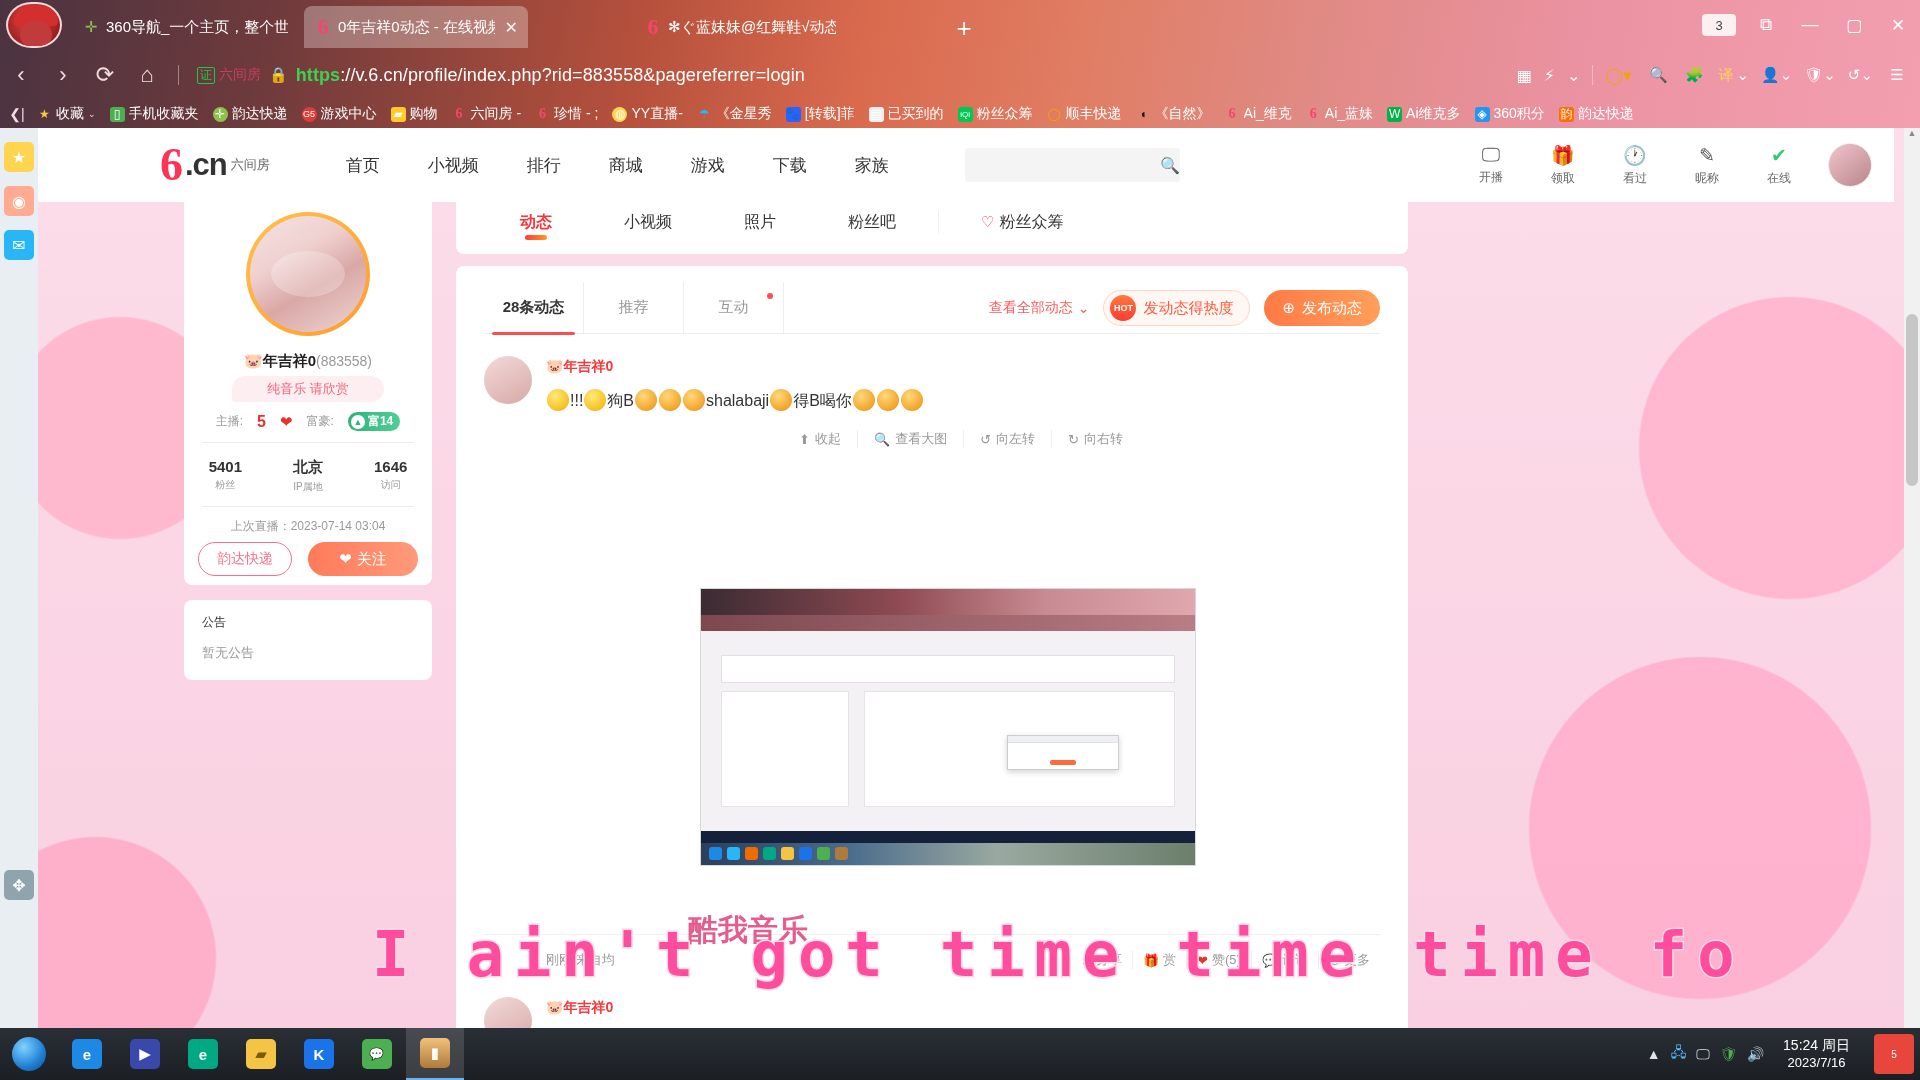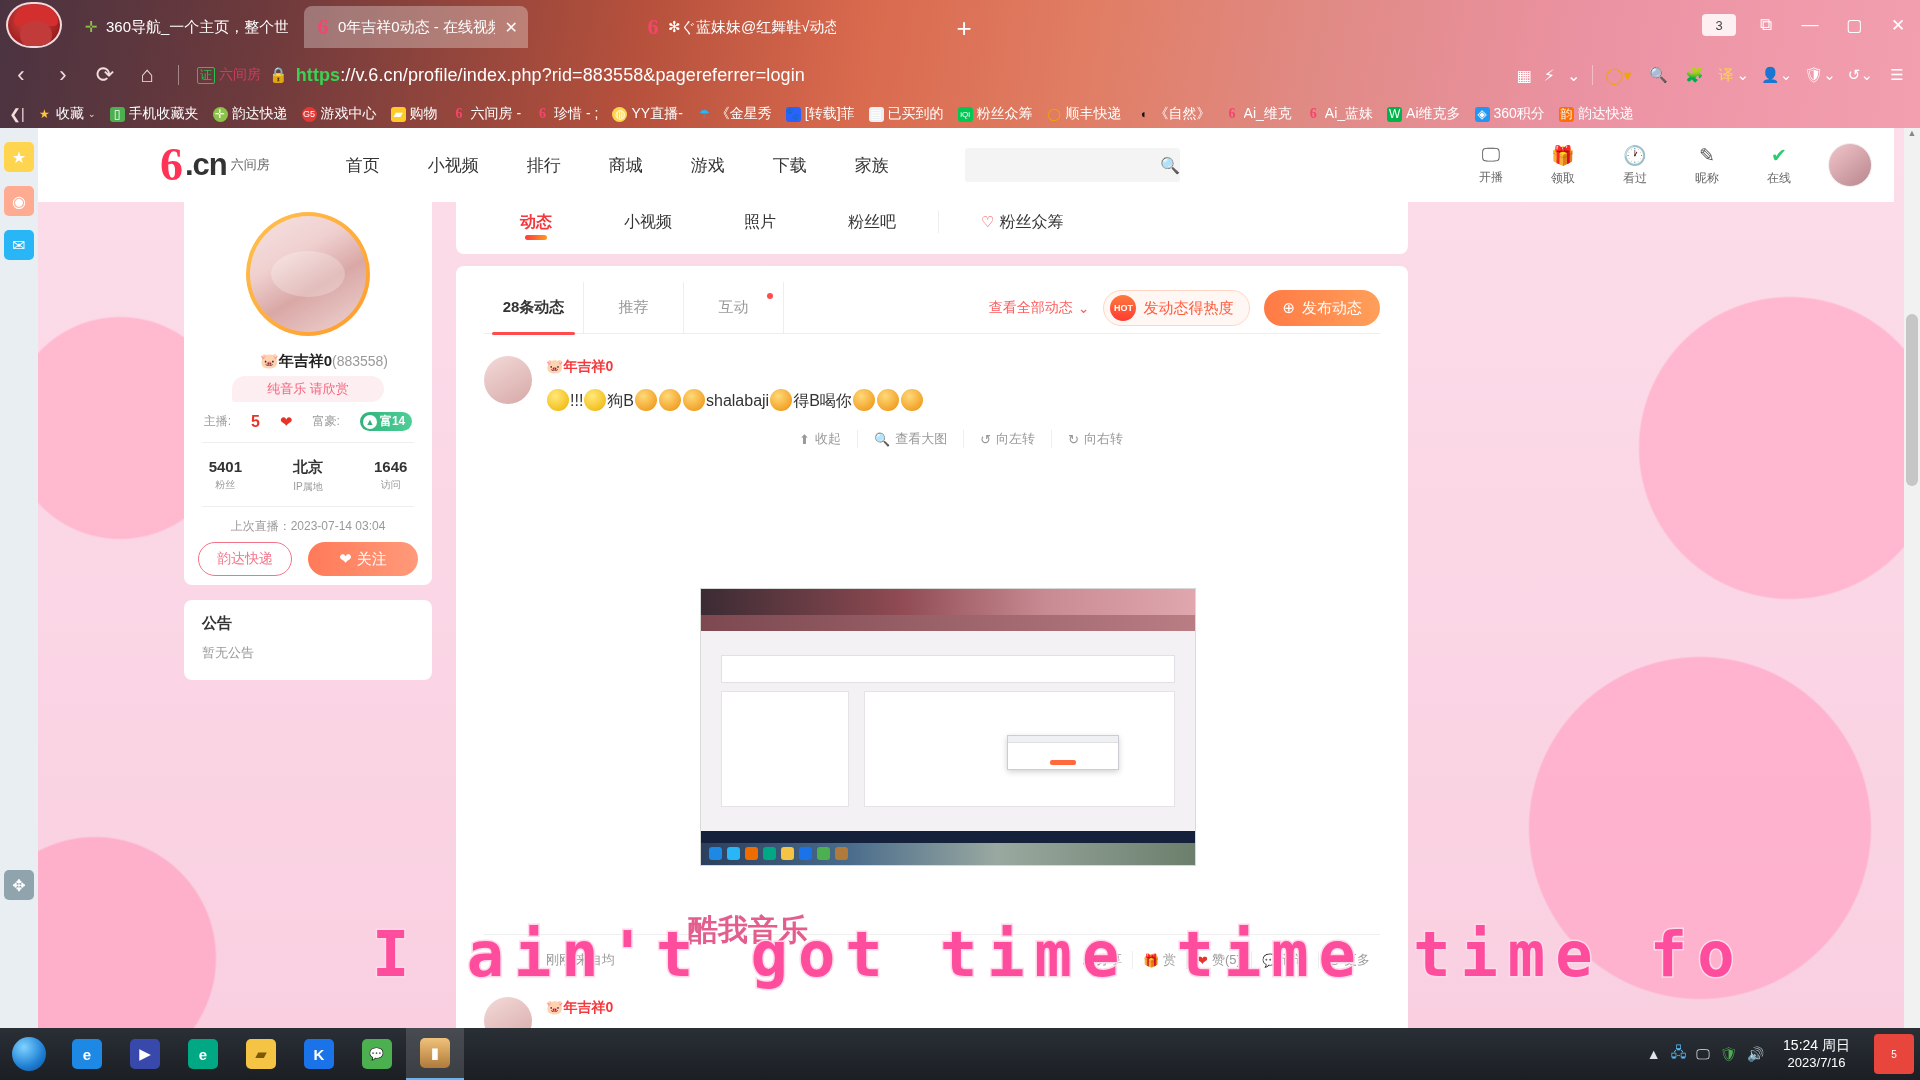--- a/index.html
+++ b/index.html
@@ -94,41 +94,41 @@
   .tool .tl { font-size:12px; color:#666; }
   .tool.online .ti { color:#2ecc71; }
   .hdr-avatar { width:44px;height:44px;border-radius:50%;overflow:hidden;background:linear-gradient(140deg,#f1c5cb,#b9868d);border:1px solid #eee; }
 
   
   .card { background:#fff; border-radius:8px; }
   .profile { position:absolute; left:184px; top:62px; width:248px; height:395px; }
   .pf-avatar { position:absolute; left:62px; top:22px; width:124px; height:124px; border-radius:50%; padding:4px; background:linear-gradient(135deg,#ffc14d,#ff9c2e); }
   .pf-avatar .inner{width:100%;height:100%;border-radius:50%;overflow:hidden;background:linear-gradient(150deg,#f6e2e2 0%,#efd0cf 35%,#d9a8a6 60%,#efd5d3 100%);position:relative;}
   .pf-avatar .inner::after{content:"";position:absolute;left:18%;top:30%;width:64%;height:40%;border-radius:50%;background:rgba(255,255,255,.25);}
-  .pf-name { position:absolute; left:16px; top:162px; width:248px; text-align:center; font-size:15px; color:#222; font-weight:bold; }
+  .pf-name { position:absolute; left:0; top:162px; width:248px; text-align:center; font-size:15px; color:#222; font-weight:bold; }
   .pf-name .uid { color:#999; font-weight:normal; font-size:14px; }
   .pf-name .deco { color:#e03a3a; }
   .pf-sign { position:absolute; left:48px; top:186px; width:152px; height:26px; background:#fdeef1; border-radius:13px 13px 13px 3px; display:flex; align-items:center; justify-content:center; font-size:13px; color:#f3657d; }
-  .pf-levels { position:absolute; left:0; top:222px; width:248px; display:flex; align-items:center; justify-content:center; gap:20px; font-size:12px; color:#999; }
+  .pf-levels { position:absolute; left:0; top:222px; width:248px; display:flex; align-items:center; justify-content:center; gap:14px; font-size:12px; color:#999; }
   .pf-levels .n5 { color:#e8332a; font-size:16px; font-weight:bold; }
   .pf-levels .heart { color:#e8332a; font-size:15px; }
   .pf-levels .rich { background:linear-gradient(90deg,#2fb37a,#4fcf98); color:#fff; border-radius:10px; padding:1px 7px 1px 3px; font-size:12px; display:flex; align-items:center; gap:3px; font-weight:bold; }
   .pf-levels .rich .dot{width:14px;height:14px;border-radius:50%;background:#fff;color:#2fb37a;display:flex;align-items:center;justify-content:center;font-size:9px;}
   .hsep { position:absolute; left:18px; width:212px; height:1px; background:#eee; }
   .pf-stats { position:absolute; left:0; top:268px; width:248px; display:flex; }
   .pf-stats .st { flex:1; text-align:center; }
   .pf-stats .sv { font-size:15px; font-weight:bold; color:#333; }
   .pf-stats .sl { font-size:10px; color:#999; margin-top:3px; }
   .pf-live { position:absolute; left:0; top:328px; width:248px; text-align:center; font-size:12px; color:#999; }
   .pf-btns { position:absolute; left:0; top:352px; width:248px; display:flex; justify-content:center; gap:16px; }
   .btn-room { width:94px;height:34px;border:1px solid #f5738a;border-radius:17px;color:#f5738a;font-size:14px;display:flex;align-items:center;justify-content:center;background:#fff; }
   .btn-follow { width:110px;height:34px;border-radius:17px;background:linear-gradient(90deg,#ff7a59,#ff9a7a);color:#fff;font-size:15px;display:flex;align-items:center;justify-content:center;gap:5px; }
 
   .notice { position:absolute; left:184px; top:472px; width:248px; height:80px; }
-  .notice .nt { position:absolute; left:18px; top:14px; font-size:15px; color:#333;font-weight:bold; }
+  .notice .nt { position:absolute; left:18px; top:14px; font-size:12px; color:#333; }
   .notice .nb { position:absolute; left:18px; top:44px; font-size:13px; color:#999; }
 
   
   .tabscard { position:absolute; left:456px; top:62px; width:952px; height:64px; display:flex; align-items:center; padding-left:28px; }
   .ptab { position:relative; height:64px; display:flex; align-items:center; font-size:16px; color:#333; padding:0 36px; }
   .ptab.active { color:#f5383b; font-weight:bold; }
   .ptab.active::after { content:""; position:absolute; left:50%; transform:translateX(-50%); bottom:14px; width:22px; height:5px; border-radius:3px; background:linear-gradient(90deg,#ff3b3b,#ff9a1f); }
   .vsep { width:1px; height:22px; background:#eee; margin:0 6px; }
   .ptab .heart-s{color:#f5383b;margin-right:5px;font-size:15px;}
 

